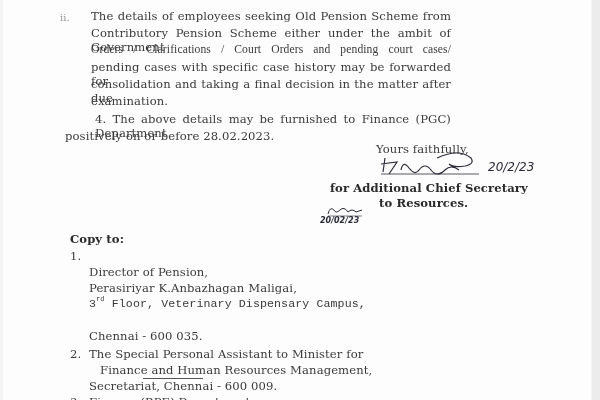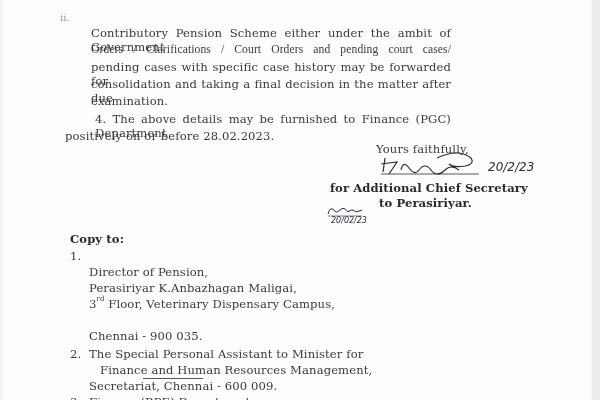--- a/index.html
+++ b/index.html
@@ -55,53 +55,54 @@
   sup { font-size: 7px; vertical-align: top; position: relative; top: -2px; }
   .strike { position: absolute; height: 1px; background: #555; }
 </style>
 </head>
 <body>
 
 <div class="page">
 
   <span class="marker" style="left:57px;top:12px;">ii.</span>
 
+  <div class="line justify" style="left:88px;top:9px;width:360px;">The details of employees seeking Old Pension Scheme from</div>
   <div class="line justify" style="left:88px;top:26px;width:360px;">Contributory Pension Scheme either under the ambit of Government</div>
   <div class="line justify" style="left:88px;top:43px;width:360px;font-family:Liberation Serif, serif;">Orders / Clarifications / Court Orders and pending court cases/</div>
   <div class="line justify" style="left:88px;top:60px;width:360px;">pending cases with specific case history may be forwarded for</div>
   <div class="line justify" style="left:88px;top:77px;width:360px;">consolidation and taking a final decision in the matter after due</div>
   <div class="line" style="left:88px;top:94px;">examination.</div>
 
   <div class="line justify" style="left:92px;top:112px;width:356px;">4. The above details may be furnished to Finance (PGC) Department</div>
   <div class="line" style="left:62px;top:129px;">positively on or before 28.02.2023.</div>
 
   <div class="line" style="left:373px;top:142px;">Yours faithfully,</div>
 
   <svg class="sig-path" style="left:376px;top:150px;" width="160" height="30">
     <path d="M4 22 L6 8 M2 14 L18 12 L10 24 M22 20 Q24 10 30 18 T40 20 Q46 12 52 20 T66 20 Q72 14 80 20 M58 8 Q80 -2 92 8 Q96 14 86 16 Q74 18 70 14" fill="none" stroke="#2b2b3a" stroke-width="1.2"></path>
     <line x1="2" y1="24" x2="100" y2="24" stroke="#2b2b3a" stroke-width="0.8"></line>
   </svg>
   <span class="sig" style="left:485px;top:160px;font-size:12px;">20/2/23</span>
 
   <div class="line bold" style="left:327px;top:181px;">for Additional Chief Secretary</div>
-  <div class="line bold" style="left:376px;top:196px;">to Perasiriyar.</div>
+  <div class="line bold" style="left:376px;top:196px;">to Resources.</div>
 
   <svg class="sig-path" style="left:323px;top:204px;" width="40" height="14">
     <path d="M2 10 Q4 2 8 6 Q10 10 14 6 Q18 2 22 8 Q26 4 30 8 L36 6" fill="none" stroke="#2b2b3a" stroke-width="1"></path>
     <line x1="2" y1="12" x2="36" y2="12" stroke="#2b2b3a" stroke-width="0.6"></line>
   </svg>
-  <span class="sig" style="left:328px;top:216px;font-size:8px;">20/02/23</span>
+  <span class="sig" style="left:317px;top:216px;font-size:8px;font-weight:bold;">20/02/23</span>
 
   <div class="line bold" style="left:67px;top:232px;">Copy to:</div>
 
   <span class="line" style="left:67px;top:249px;">1.</span>
   <div class="line" style="left:86px;top:265px;">Director of Pension,</div>
   <div class="line" style="left:86px;top:281px;">Perasiriyar K.Anbazhagan Maligai,</div>
-  <div class="line" style="left:86px;top:297px;"><span>3</span><sup>rd</sup> <span>Floor, Veterinary Dispensary Campus,</span></div>
-  <div class="line" style="left:86px;top:329px;">Chennai - 900 035.</div>
+  <div class="line" style="left:86px;top:297px;font-family:Liberation Mono, monospace;"><span>3</span><sup>rd</sup> <span>Floor, Veterinary Dispensary Campus,</span></div>
+  <div class="line" style="left:86px;top:329px;">Chennai - 600 035.</div>
 
   <span class="line" style="left:67px;top:347px;">2.</span>
   <div class="line" style="left:97px;top:363px;">Finance and Human Resources Management,</div>
   <div class="line" style="left:86px;top:347px;">The Special Personal Assistant to Minister for</div>
   <div class="line" style="left:86px;top:379px;">Secretariat, Chennai - 600 009.</div>
   <div class="strike" style="left:140px;top:378px;width:60px;"></div>
 
   <span class="line" style="left:67px;top:395px;">3.</span>
   <div class="line" style="left:86px;top:395px;">Finance (BPE) Department</div>
 </div>

